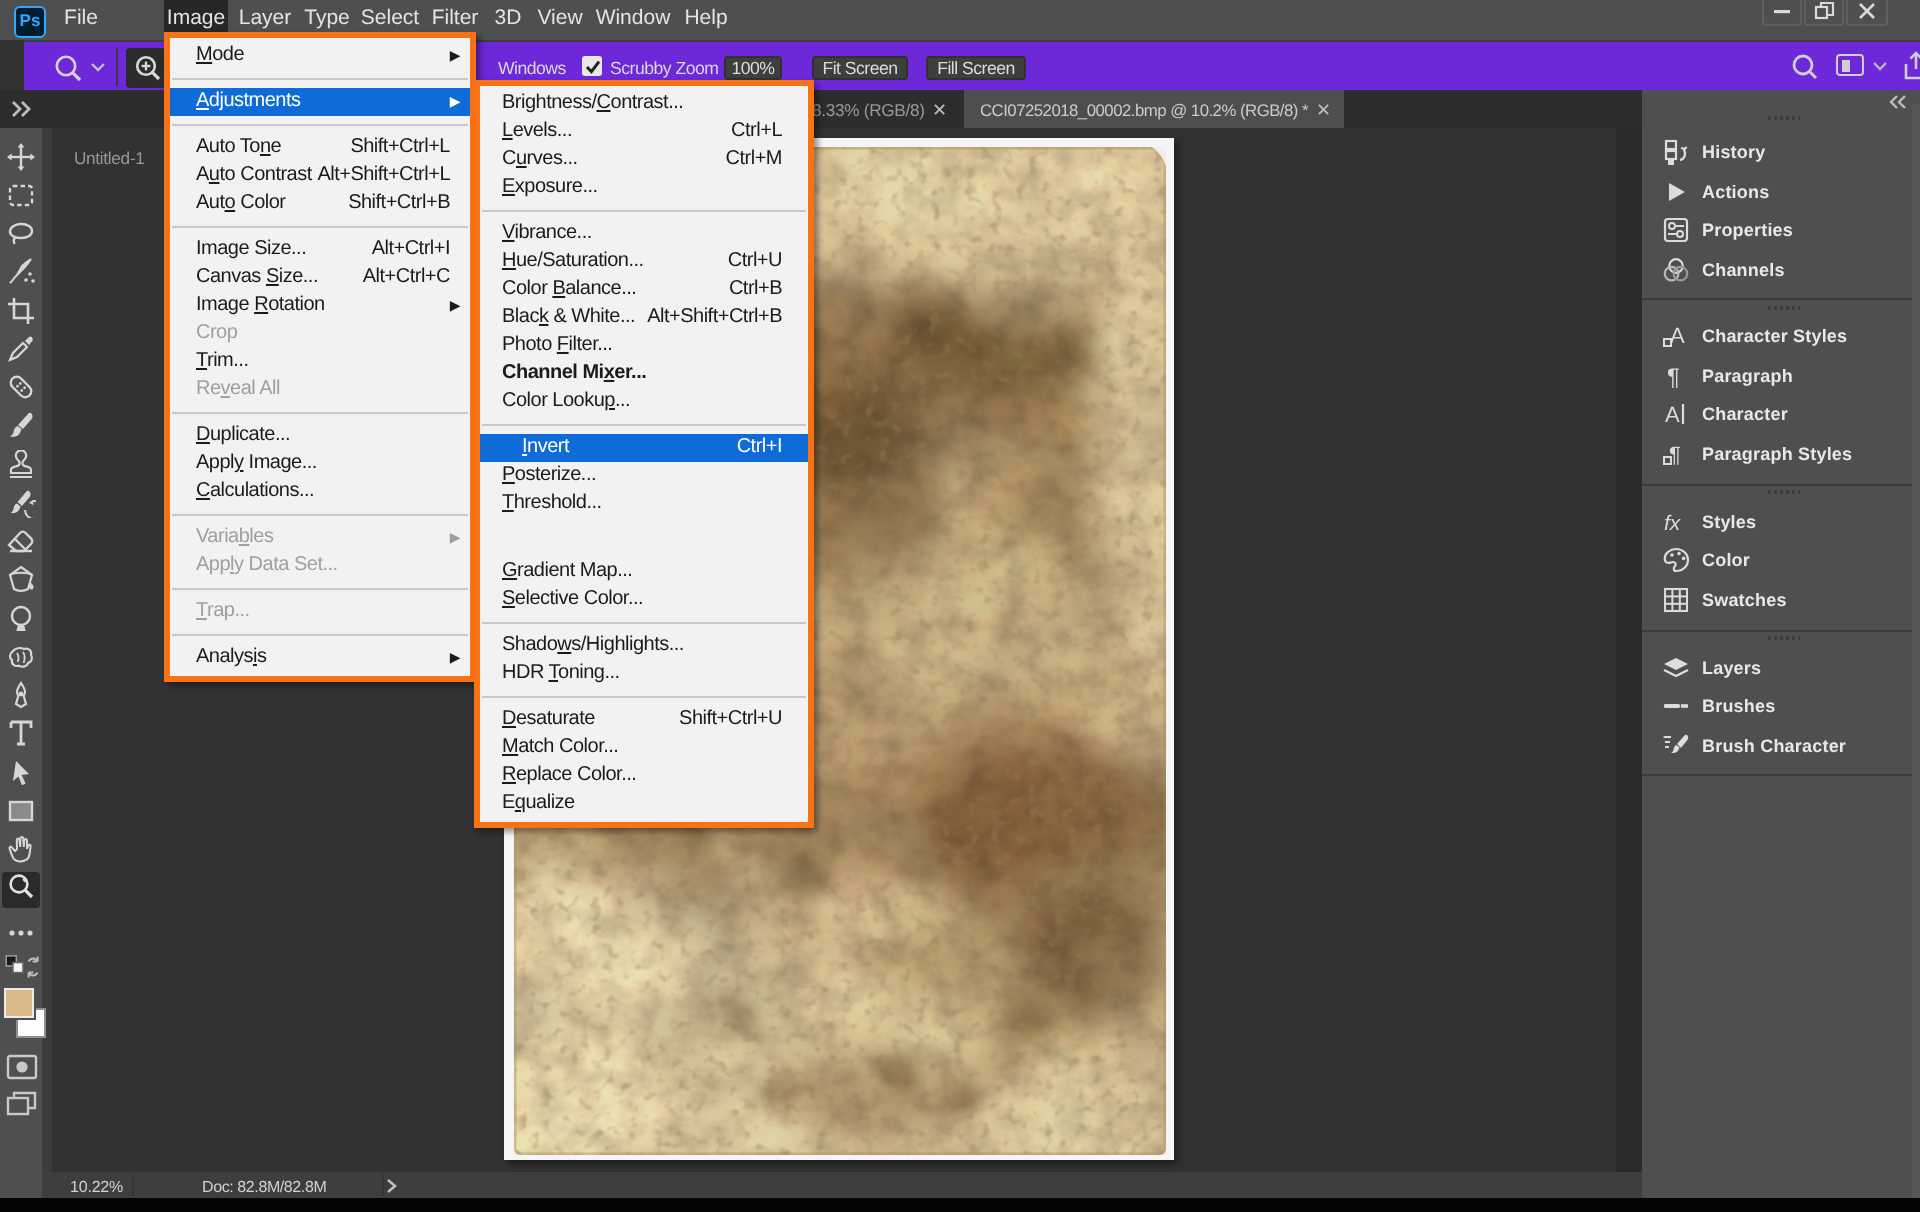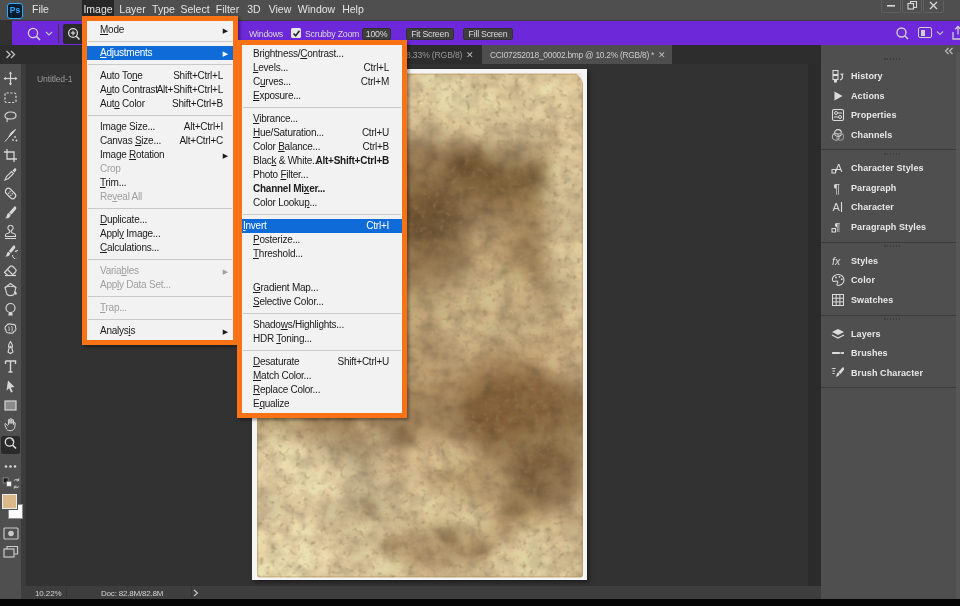--- a/index.html
+++ b/index.html
@@ -38,21 +38,21 @@
 .pitem .ic { position:absolute; left:10px; top:3px; width:14px; height:14px; }
 .psep { position:absolute; left:0; width:139px; border-top:1px solid #3b3b3b; }
 .grip { position:absolute; left:63px; width:16px; height:2px; background-image:repeating-linear-gradient(to right,#3e3e3e 0 1.5px,transparent 1.5px 3px); }
 
 
 #statusbar { left:21px; top:586px; width:800px; height:13px; background:#3e3e3e; }
 #blackstrip { left:0; top:599px; width:960px; height:7px; background:#050505; }
 #tbfoot { left:0; top:599px; width:21px; height:0px; background:#4f4f4f; }
 
 
-.menu { position:absolute; background:#f2f2f2; border:5px solid #f97316; box-shadow:2px 2px 3px rgba(0,0,0,0.4); z-index:50; }
+.menu { position:absolute; background:#f2f2f2; border:3px solid #f97316; box-shadow:2px 2px 3px rgba(0,0,0,0.4); z-index:50; }
 .mi { position:relative; height:14px; line-height:14px; font-size:10px; letter-spacing:-0.25px; color:#1b1b1b; padding-left:13px; white-space:nowrap; }
 .mi .sc { position:absolute; right:10px; top:0; }
 .mi .arr { position:absolute; right:5px; top:0.5px; font-size:7px; }
 .mi.dis { color:#9f9f9f; }
 .mi.hl { background:#0f6bd7; color:#fff; }
 .msep { height:0; border-top:1px solid #c9c9c9; margin:4px 1px 4px 1px; }
 u { text-decoration:underline; text-underline-offset:1px; }
 </style>
 </head>
 <body>
@@ -501,26 +501,26 @@
 </div>
 <div class="menu" id="menu2" style="left:237px; top:40px; width:170px; padding:2px 0;">
   <div class="mi" style="padding-left:11px;">Brightness/<u>C</u>ontrast...</div>
   <div class="mi" style="padding-left:11px;"><u>L</u>evels...<span class="sc" style="right:13px;">Ctrl+L</span></div>
   <div class="mi" style="padding-left:11px;">C<u>u</u>rves...<span class="sc" style="right:13px;">Ctrl+M</span></div>
   <div class="mi" style="padding-left:11px;"><u>E</u>xposure...</div>
   <div class="msep"></div>
   <div class="mi" style="padding-left:11px;"><u>V</u>ibrance...</div>
   <div class="mi" style="padding-left:11px;"><u>H</u>ue/Saturation...<span class="sc" style="right:13px;">Ctrl+U</span></div>
   <div class="mi" style="padding-left:11px;">Color <u>B</u>alance...<span class="sc" style="right:13px;">Ctrl+B</span></div>
-  <div class="mi" style="padding-left:11px;">Blac<u>k</u> &amp; White...<span class="sc" style="right:13px;font-weight:bold;">Alt+Shift+Ctrl+B</span></div>
+  <div class="mi" style="padding-left:11px;">Blac<u>k</u> &amp; White...<span class="sc" style="right:13px;">Alt+Shift+Ctrl+B</span></div>
   <div class="mi" style="padding-left:11px;">Photo <u>F</u>ilter...</div>
   <div class="mi" style="padding-left:11px;font-weight:bold;">Channel Mi<u>x</u>er...</div>
   <div class="mi" style="padding-left:11px;">Color Looku<u>p</u>...</div>
   <div class="msep"></div>
-  <div class="mi hl" style="padding-left:1px;"><u>I</u>nvert<span class="sc" style="right:13px;">Ctrl+I</span></div>
+  <div class="mi hl" style="padding-left:21px;"><u>I</u>nvert<span class="sc" style="right:13px;">Ctrl+I</span></div>
   <div class="mi" style="padding-left:11px;"><u>P</u>osterize...</div>
   <div class="mi" style="padding-left:11px;"><u>T</u>hreshold...</div>
   <div class="mi" style="padding-left:11px;margin-top:20px;"><u>G</u>radient Map...</div>
   <div class="mi" style="padding-left:11px;"><u>S</u>elective Color...</div>
   <div class="msep"></div>
   <div class="mi" style="padding-left:11px;">Shado<u>w</u>s/Highlights...</div>
   <div class="mi" style="padding-left:11px;">HDR <u>T</u>oning...</div>
   <div class="msep"></div>
   <div class="mi" style="padding-left:11px;"><u>D</u>esaturate<span class="sc" style="right:13px;">Shift+Ctrl+U</span></div>
   <div class="mi" style="padding-left:11px;"><u>M</u>atch Color...</div>

